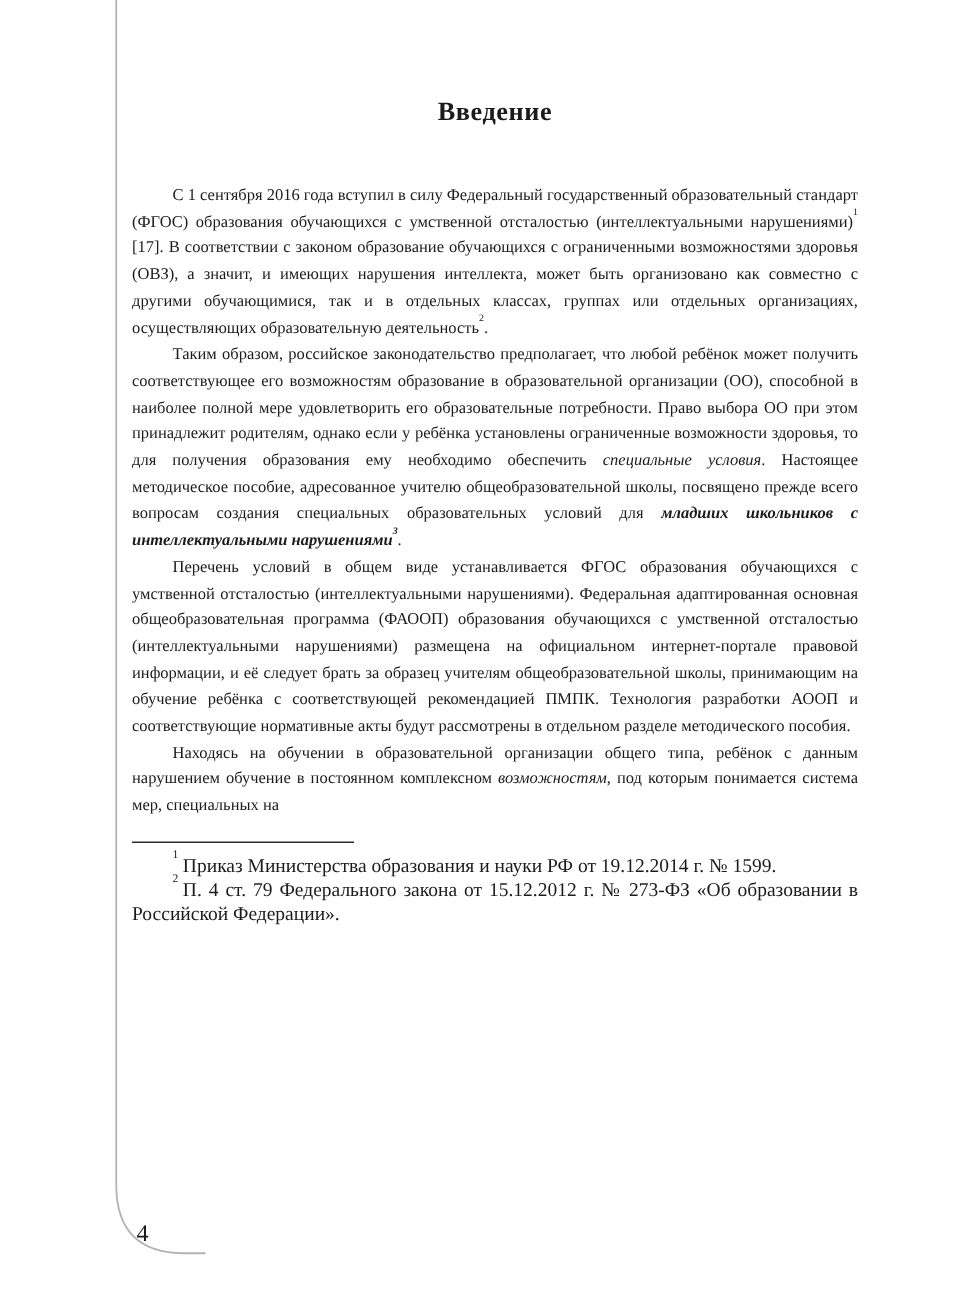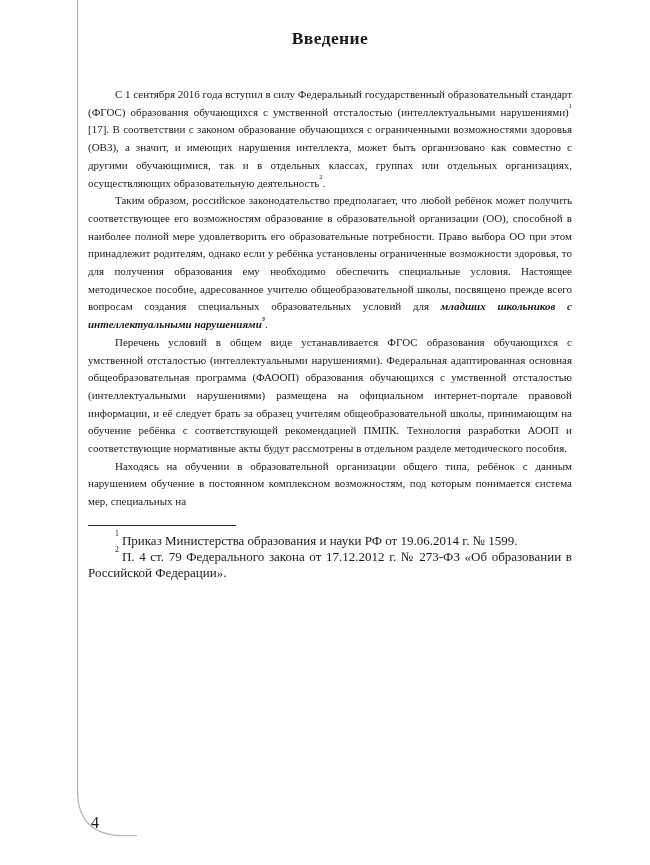--- a/index.html
+++ b/index.html
@@ -9,29 +9,29 @@
     background: #ffffff;
     font-family: "Liberation Serif", serif;
     color: #1b1b1b;
     position: relative;
     overflow: hidden;
   }
   .margin-rule { position: absolute; left: 0; top: 0; pointer-events: none; }
   .content { position: absolute; left: 88px; top: 0; width: 484px; }
   .title {
     font-size: 17.5px; font-weight: 700; text-align: center;
-    margin: 28px 0 0 0; letter-spacing: 0.4px;
+    margin: 64px 0 0 0; letter-spacing: 0.4px;
   }
   .body-text { margin-top: 37px; }
   p.para {
     margin: 0; font-size: 11px; line-height: 17.7px;
     text-align: justify; text-indent: 27px;
   }
   sup { font-size: 0.6em; line-height: 0; position: relative; top: -0.45em; }
-  .italic { }
+  .italic { font-style: italic; }
   .bold-italic { font-style: italic; font-weight: 700; }
   .fn-rule {
     width: 148px; height: 0; border-top: 1px solid #2b2b2b;
     margin: 14px 0 7px 0;
   }
   p.footnote {
     margin: 0; font-size: 13px; line-height: 16.3px;
     text-align: justify; text-indent: 27px;
   }
   p.footnote sup { margin-right: 3px; }
@@ -55,20 +55,20 @@
     <div class="body-text">
         <p class="para"><span>С 1 сентября 2016 года вступил в силу Федеральный государственный образовательный стандарт (ФГОС) образования обучающихся с умственной отсталостью (интеллектуальными нарушениями)</span><sup>1</sup><span> [17]. В соответствии с законом образование обучающихся с ограниченными возможностями здоровья (ОВЗ), а значит, и имеющих нарушения интеллекта, может быть организовано как совместно с другими обучающимися, так и в отдельных классах, группах или отдельных организациях, осуществляющих образовательную деятельность</span><sup>2</sup><span>.</span></p>
         <p class="para"><span>Таким образом, российское законодательство предполагает, что любой ребёнок может получить соответствующее его возможностям образование в образовательной организации (ОО), способной в наиболее полной мере удовлетворить его образовательные потребности. Право выбора ОО при этом принадлежит родителям, однако если у ребёнка установлены ограниченные возможности здоровья, то для получения образования ему необходимо обеспечить </span><span class="italic">специальные условия</span><span>. Настоящее методическое пособие, адресованное учителю общеобразовательной школы, посвящено прежде всего вопросам создания специальных образовательных условий для </span><span class="bold-italic">младших школьников с интеллектуальными нарушениями</span><sup class="bold-italic">3</sup><span>.</span></p>
         <p class="para"><span>Перечень условий в общем виде устанавливается ФГОС образования обучающихся с умственной отсталостью (интеллектуальными нарушениями). Федеральная адаптированная основная общеобразовательная программа (ФАООП) образования обучающихся с умственной отсталостью (интеллектуальными нарушениями) размещена на официальном интернет-портале правовой информации, и её следует брать за образец учителям общеобразовательной школы, принимающим на обучение ребёнка с соответствующей рекомендацией ПМПК. Технология разработки АООП и соответствующие нормативные акты будут рассмотрены в отдельном разделе методического пособия.</span></p>
         <p class="para"><span>Находясь на обучении в образовательной организации общего типа, ребёнок с данным нарушением обучение в постоянном комплексном </span><span class="italic">возможностям</span><span>, под которым понимается система мер, специальных на</span></p>
       </div>
 
     <div class="fn-rule"></div>
 
     <div class="footnotes">
-        <p class="footnote"><sup>1</sup><span>Приказ Министерства образования и науки РФ от 19.06.2014 г. № 1599.</span></p>
-        <p class="footnote"><sup>2</sup><span>П. 4 ст. 79 Федерального закона от 17.12.2012 г. № 273-ФЗ «Об образовании в Российской Федерации».</span></p>
+        <p class="footnote"><sup>1</sup><span>Приказ Министерства образования и науки РФ от 19.12.2014 г. № 1599.</span></p>
+        <p class="footnote"><sup>2</sup><span>П. 4 ст. 79 Федерального закона от 15.12.2012 г. № 273-ФЗ «Об образовании в Российской Федерации».</span></p>
       </div>
   </div>
 
   <div class="page-number">4</div>
 
 </div>
 
 </body></html>

